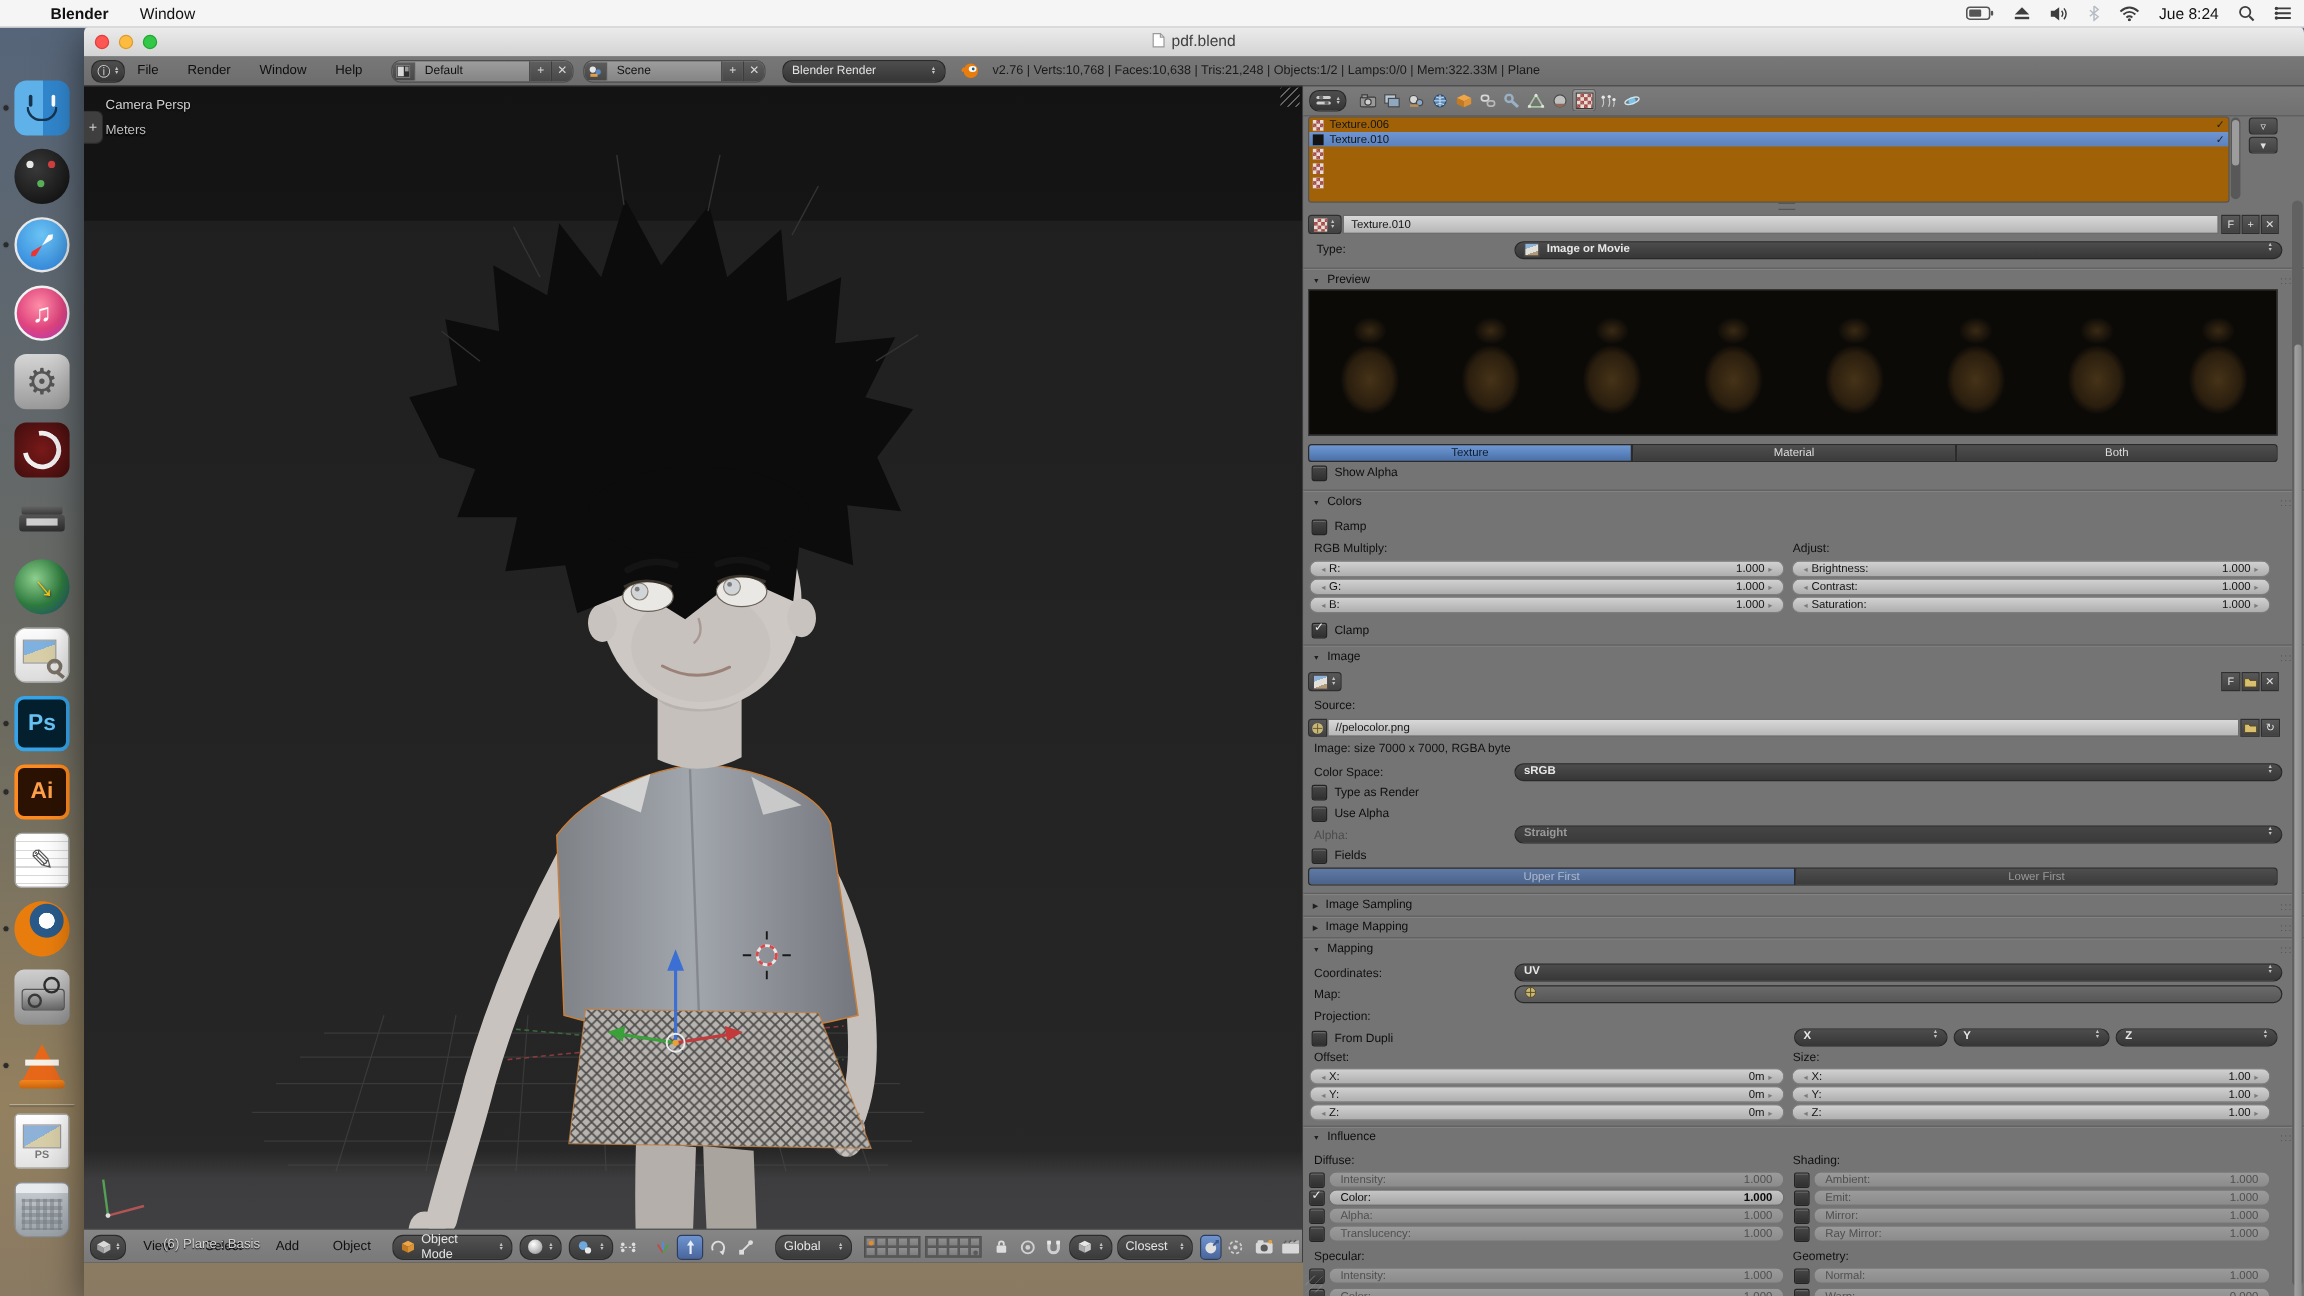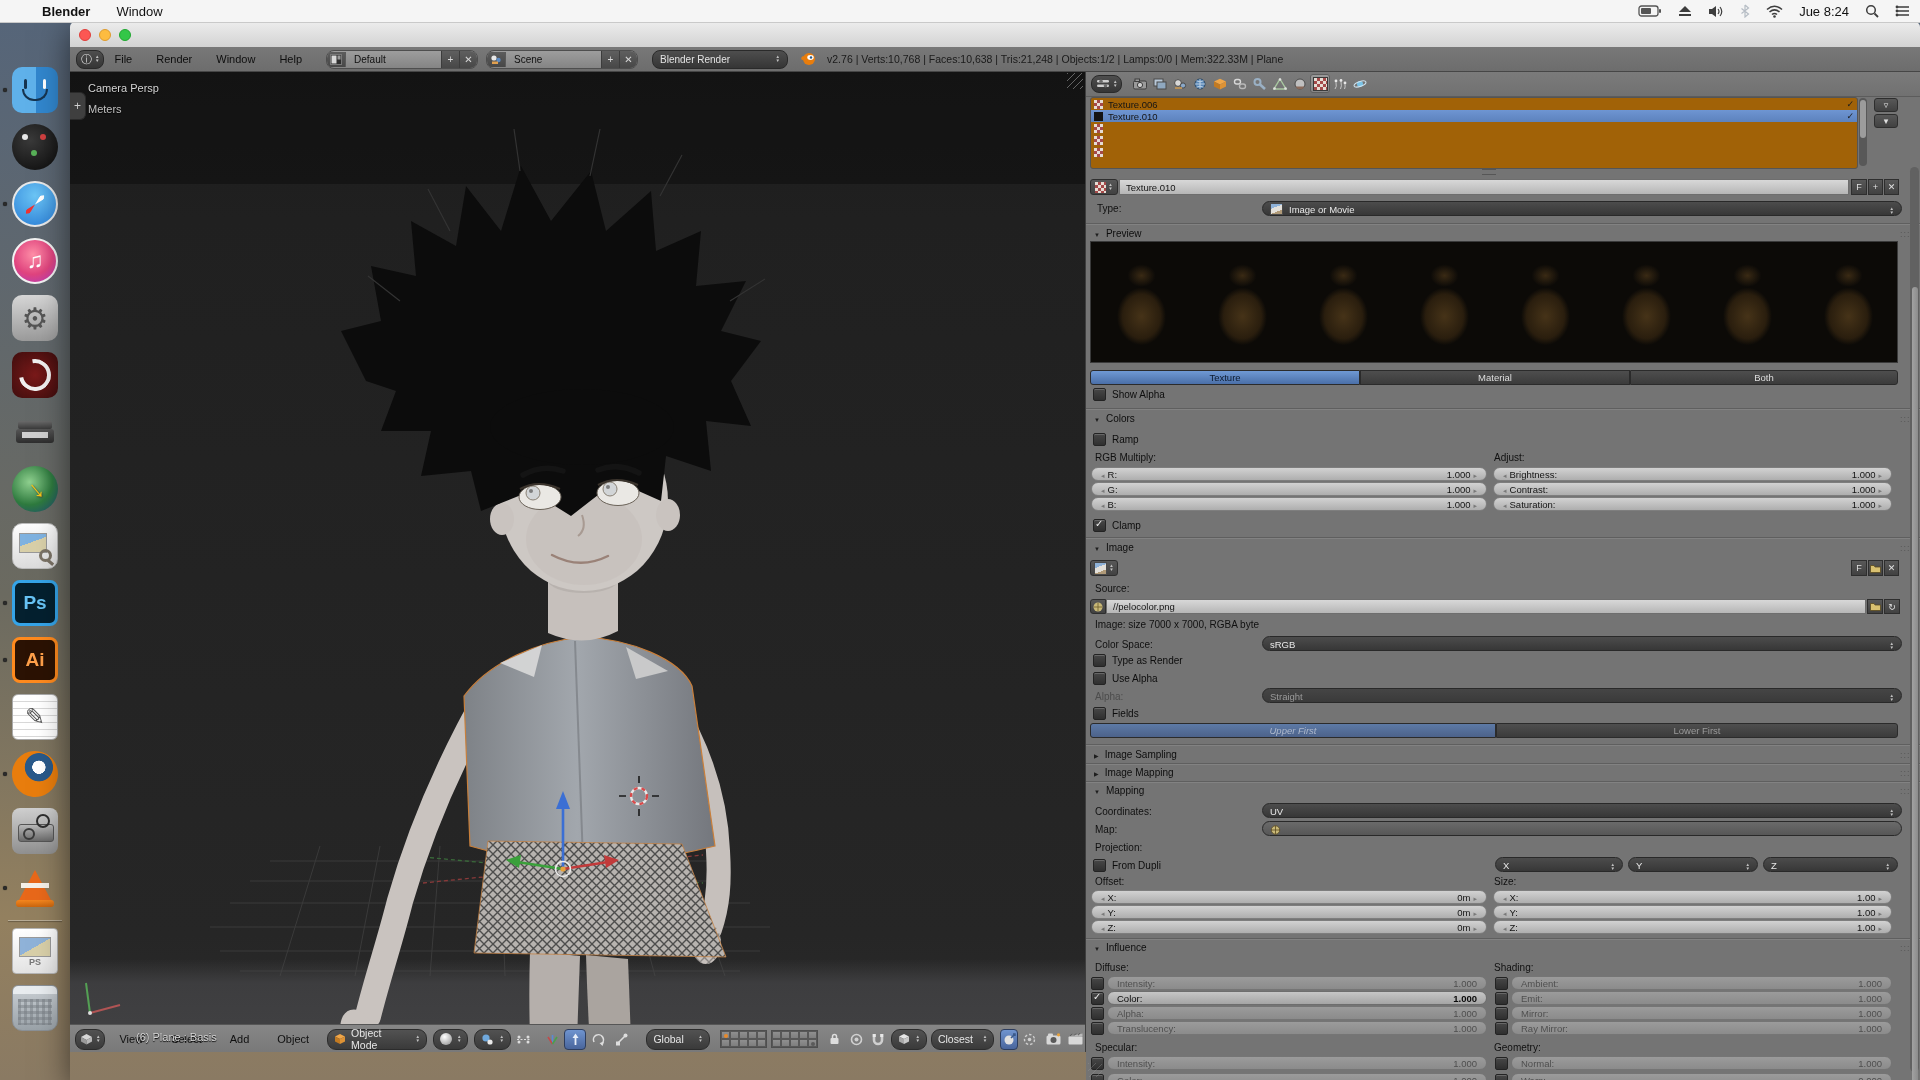--- a/index.html
+++ b/index.html
@@ -81,36 +81,36 @@
   .grip{position:absolute;right:6px;color:#565656;font-size:9px;letter-spacing:1px;}
   .sep{position:absolute;left:0;width:834px;height:1px;background:#5f5f5f;box-shadow:0 1px 0 rgba(255,255,255,.10);}
   .numf{position:absolute;height:14px;border-radius:8px;background:linear-gradient(#d2d2d2,#aeaeae);
     border:1px solid #7e7e7e;display:flex;align-items:center;justify-content:space-between;
     padding:0 9px;font-size:9.5px;color:#141414;box-sizing:border-box;}
   .numf.dimf{background:linear-gradient(#9b9b9b,#8b8b8b);border-color:#757575;color:#4f4f4f;}
   .numf.activef{background:linear-gradient(#c6c6c6,#a5a5a5);border-color:#6e6e6e;color:#0a0a0a;}
   .numf .arrL::before{content:"◂";color:rgba(0,0,0,.35);font-size:7px;margin-right:3px;}
   .numf .arrR::after{content:"▸";color:rgba(0,0,0,.35);font-size:7px;margin-left:3px;}
   .ddk{position:absolute;height:15px;border-radius:8px;background:linear-gradient(#4c4c4c,#373737);
-    border:1px solid #292929;color:#e8e8e8;display:flex;align-items:flex-end;padding:0 7px;gap:6px;
-    font-size:9.5px;box-sizing:border-box;}
+    border:1px solid #292929;color:#e8e8e8;display:flex;align-items:flex-start;padding:0 7px;gap:6px;
+    font-size:9.5px;box-sizing:border-box;font-weight:bold;}
   .ddk.disabled{color:#9a9a9a;background:linear-gradient(#454545,#3a3a3a);}
   .ddk .flex1{flex:1;}
   .chk{width:11px;height:11px;border-radius:2px;background:linear-gradient(#474747,#2f2f2f);
     border:1px solid #232323;box-shadow:inset 0 1px 0 rgba(255,255,255,.18);position:relative;flex:none;}
   .chk.checked::after{content:"✓";position:absolute;left:1px;top:-2px;color:#ececec;font-size:10px;}
   .chkrow{position:absolute;display:flex;align-items:center;gap:6px;color:#0d0d0d;}
   .lightf{background:linear-gradient(#d8d8d8,#b6b6b6);border:1px solid #6e6e6e;color:#141414;
     display:flex;align-items:center;padding:0 6px;font-size:9.5px;box-sizing:border-box;}
   .dkbtn{background:linear-gradient(#585858,#414141);border:1px solid #2e2e2e;color:#e0e0e0;
     display:flex;align-items:center;justify-content:center;font-size:9px;box-sizing:border-box;}
   .tmb{position:absolute;height:15px;display:flex;align-items:center;justify-content:center;
     font-size:9.5px;background:linear-gradient(#4e4e4e,#3b3b3b);border:1px solid #2b2b2b;color:#dedede;box-sizing:border-box;}
   .tmb.activeb{background:linear-gradient(#6f99d4,#4a6fa8);color:#0d1b30;}
-  .tmb.dimblue{background:linear-gradient(#5d7aa6,#4c628a);color:#aeb9cc;font-style:italic;}
+  .tmb.dimblue{background:linear-gradient(#5d7aa6,#4c628a);color:#aeb9cc;}
   .tmb.dimgray{color:#9a9a9a;}
   .checker{background-color:#e6ddd4;background-image:
     linear-gradient(45deg,#a54a4a 25%,transparent 25%,transparent 75%,#a54a4a 75%),
     linear-gradient(45deg,#a54a4a 25%,transparent 25%,transparent 75%,#a54a4a 75%);
     background-size:6px 6px;background-position:0 0,3px 3px;}
   .img-ico{background:linear-gradient(160deg,#8fb2d8 0 34%,#e3e0da 34% 70%,#b09a78 70%);border:1px solid #4a4a4a;}
   #tex-list{position:absolute;left:4px;top:26px;width:766px;height:70px;background:#a16207;
     border:1px solid #555;border-radius:3px;overflow:hidden;}
   .trow{height:12px;display:flex;align-items:center;gap:5px;padding:0 3px;color:#151515;font-size:9.5px;}
   .trow.sel{background:linear-gradient(#6e95d2,#5c82bd);}
@@ -278,20 +278,26 @@
         <div style="width:34px;height:26px;background:repeating-linear-gradient(90deg,rgba(120,126,132,.5) 0 3px,transparent 3px 6px),repeating-linear-gradient(rgba(120,126,132,.5) 0 3px,transparent 3px 6px);margin-top:8px"></div>
       </div>
     </div>
   </div>
 
   <div id="window" class="abs"></div>
   <div id="titlebar" class="abs">
     <span class="tl" style="left:9px;background:#fc5753;border:1px solid #df3e3a;"></span>
     <span class="tl" style="left:29px;background:#fdbc40;border:1px solid #de9b2d;"></span>
     <span class="tl" style="left:49px;background:#33c748;border:1px solid #1fa72f;"></span>
+    <div id="wtitle">
+      <svg width="11" height="13" style="display:inline-block">
+          <path d="M1 1 h6 l3 3 v8 h-9 Z" fill="#fff" stroke="#9a9a9a"></path>
+          <path d="M7 1 v3 h3" fill="none" stroke="#9a9a9a"></path>
+        </svg><span>pdf.blend</span>
+    </div>
   </div>
 
   <div id="infobar" class="abs">
     <div class="darksel" style="margin:0 10px 0 6px;padding:0 4px;gap:3px">
       <span style="font-size:11px;color:#ddd">ⓘ</span>
       <span class="ddarrows">▲
 ▼</span>
     </div>
     <span class="hmenu">File</span>
     <span class="hmenu">Render</span>

